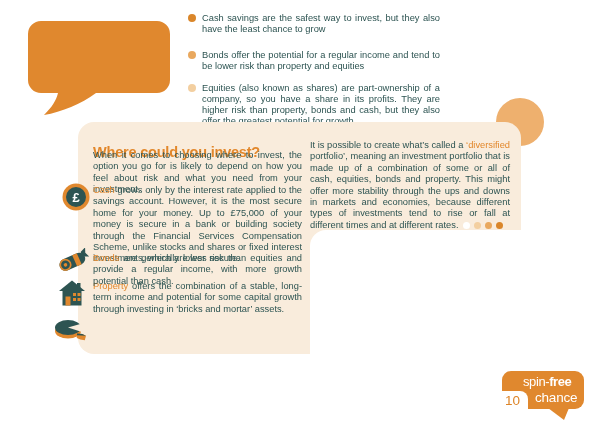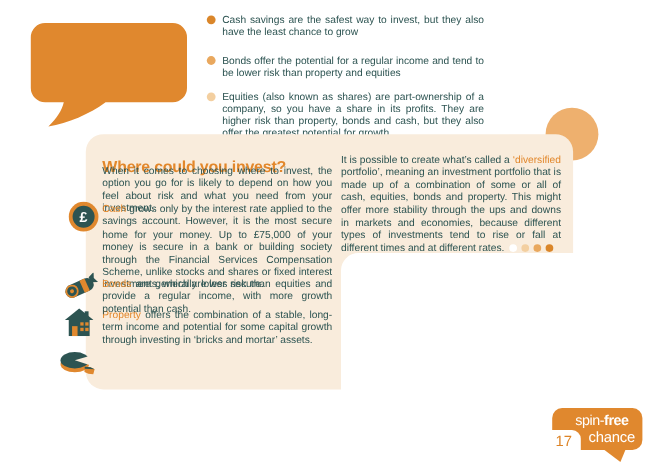--- a/index.html
+++ b/index.html
@@ -169,14 +169,14 @@
 <div class="abs" id="panel-cutout"></div>
 
 <div class="abs" id="logo">
   <svg width="92" height="54" viewBox="0 0 92 54">
     <rect x="4" y="1" width="82" height="38" rx="9" fill="#e0882e"></rect>
     <path d="M50,38 L66,50 L71,38 Z" fill="#e0882e"></path>
     <rect x="-8" y="21" width="38" height="32" rx="8" fill="#ffffff"></rect>
   </svg>
   <div class="abs" id="logo-line1"><span>spin-</span><span class="bold">free</span></div>
   <div class="abs" id="logo-line2">chance</div>
-  <div class="abs" id="logo-page">17</div>
+  <div class="abs" id="logo-page">10</div>
 </div>
 
 </body></html>

